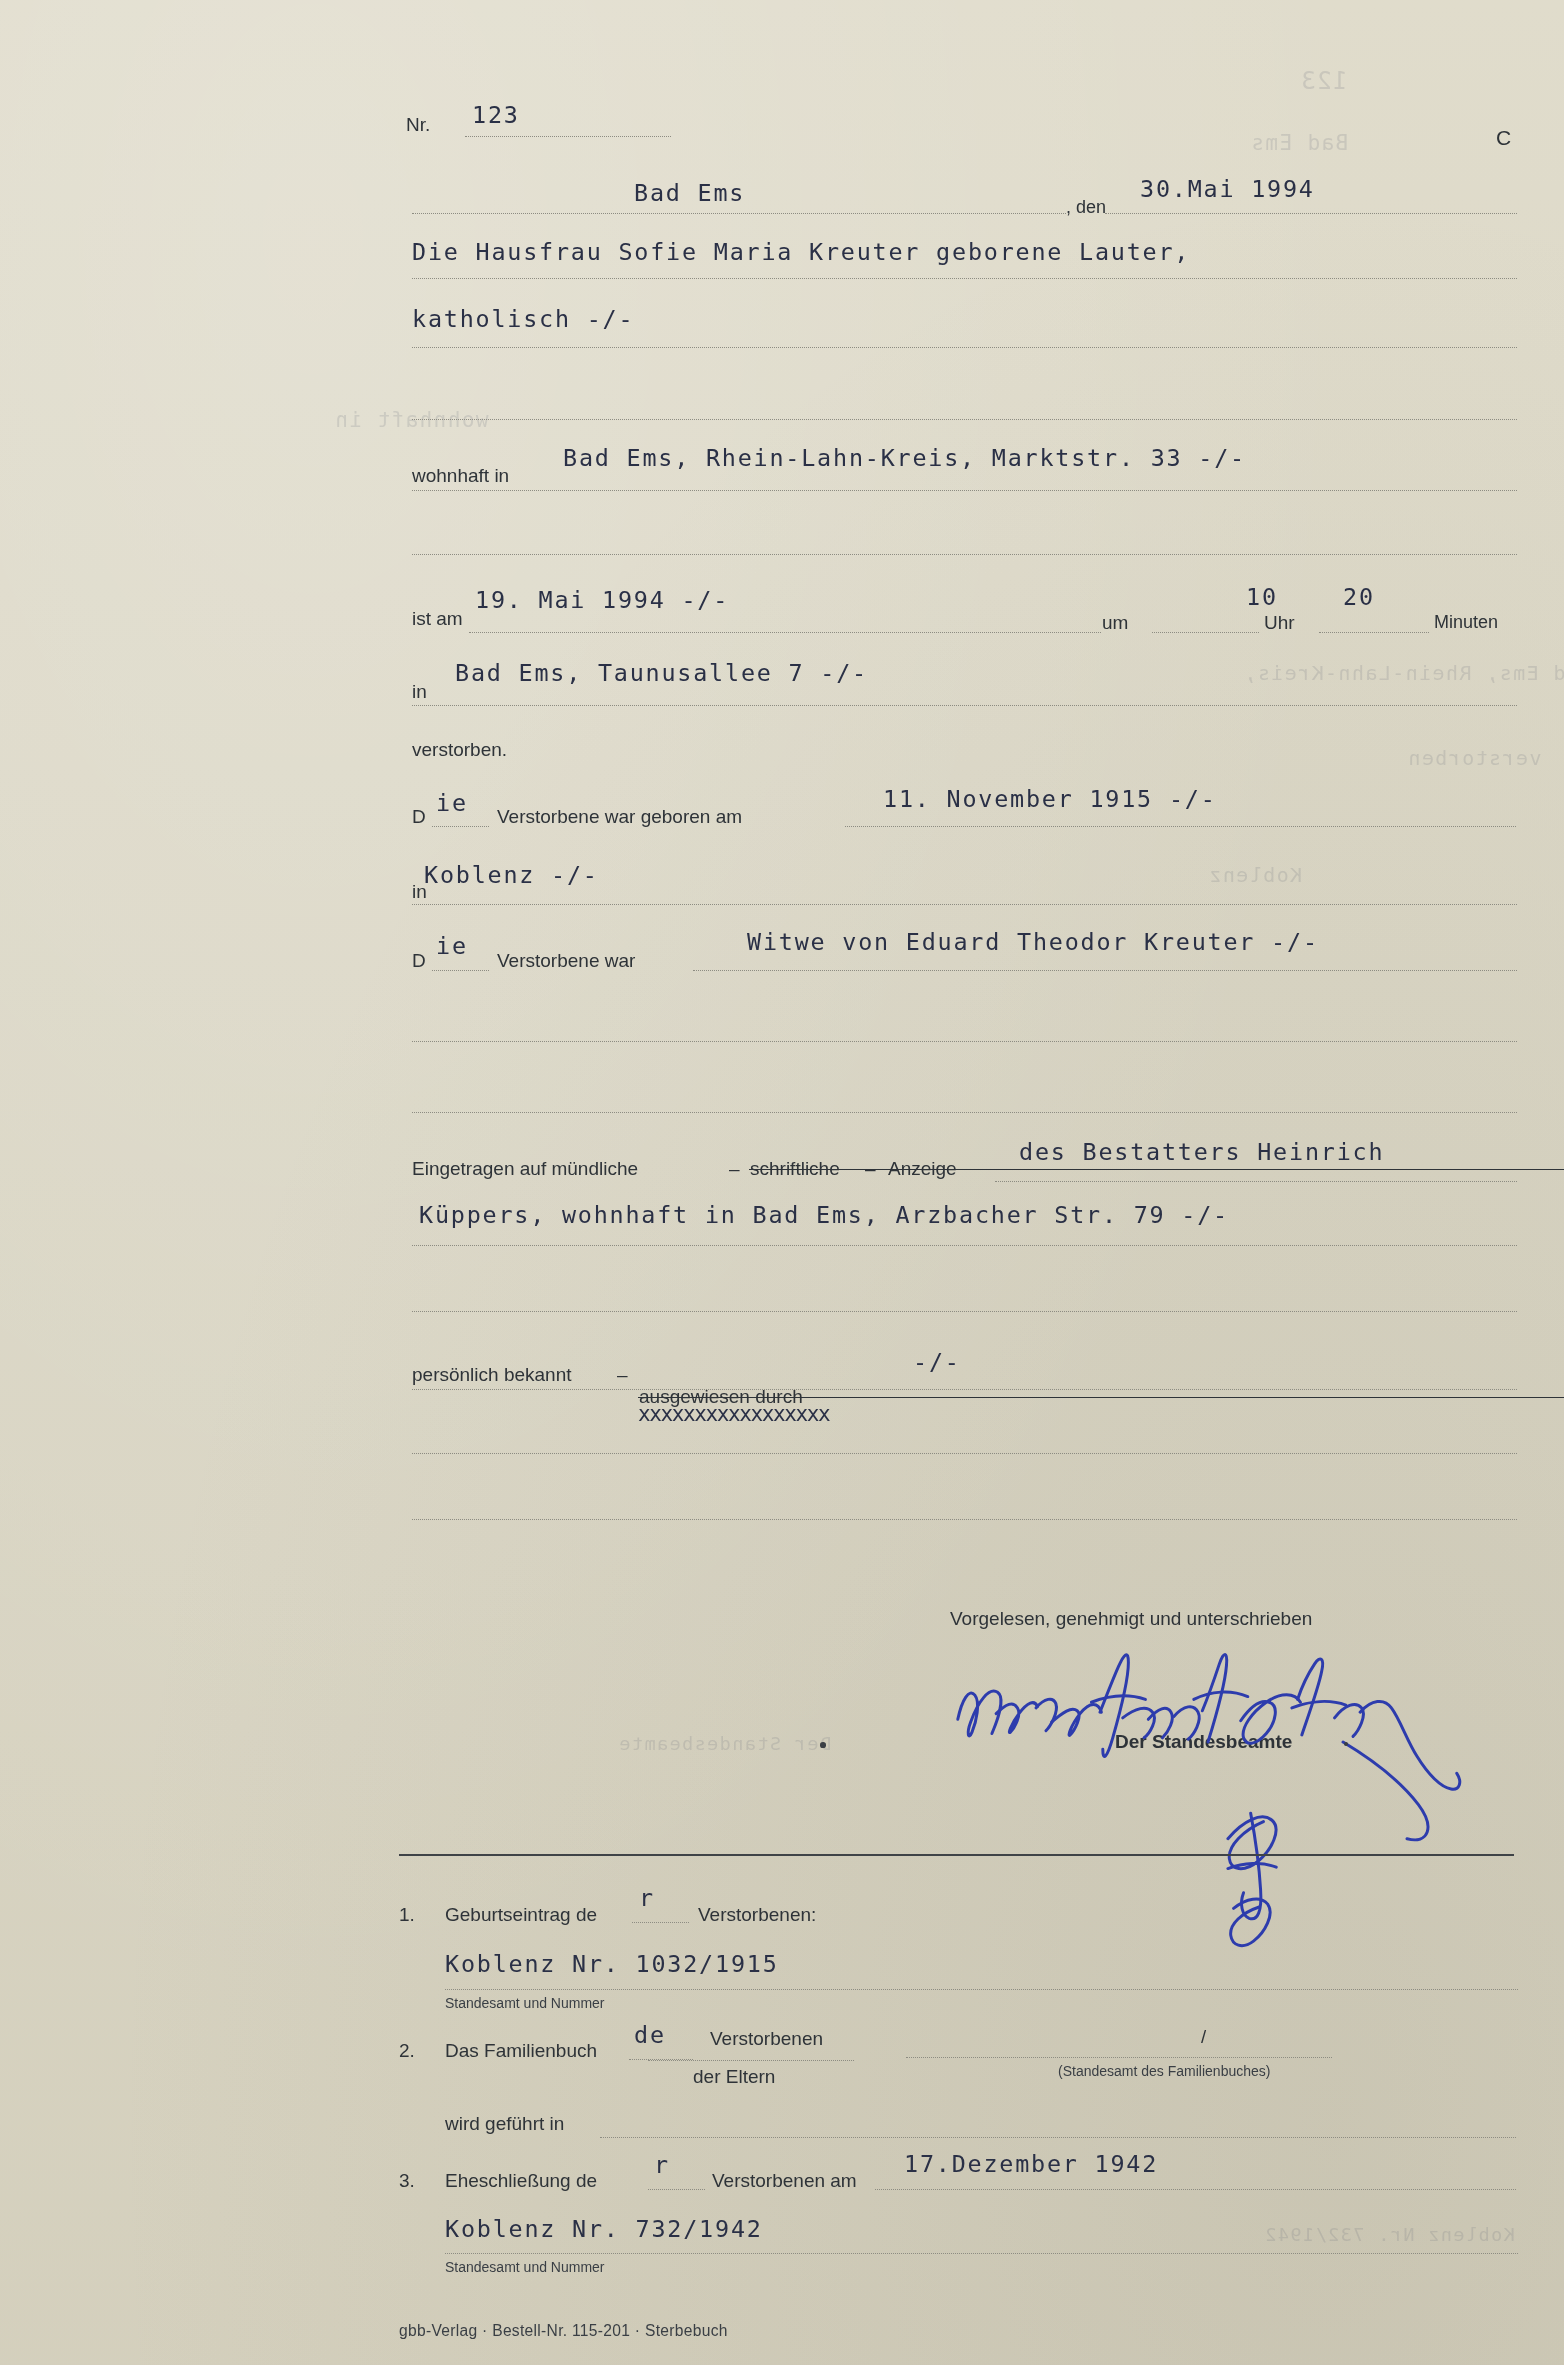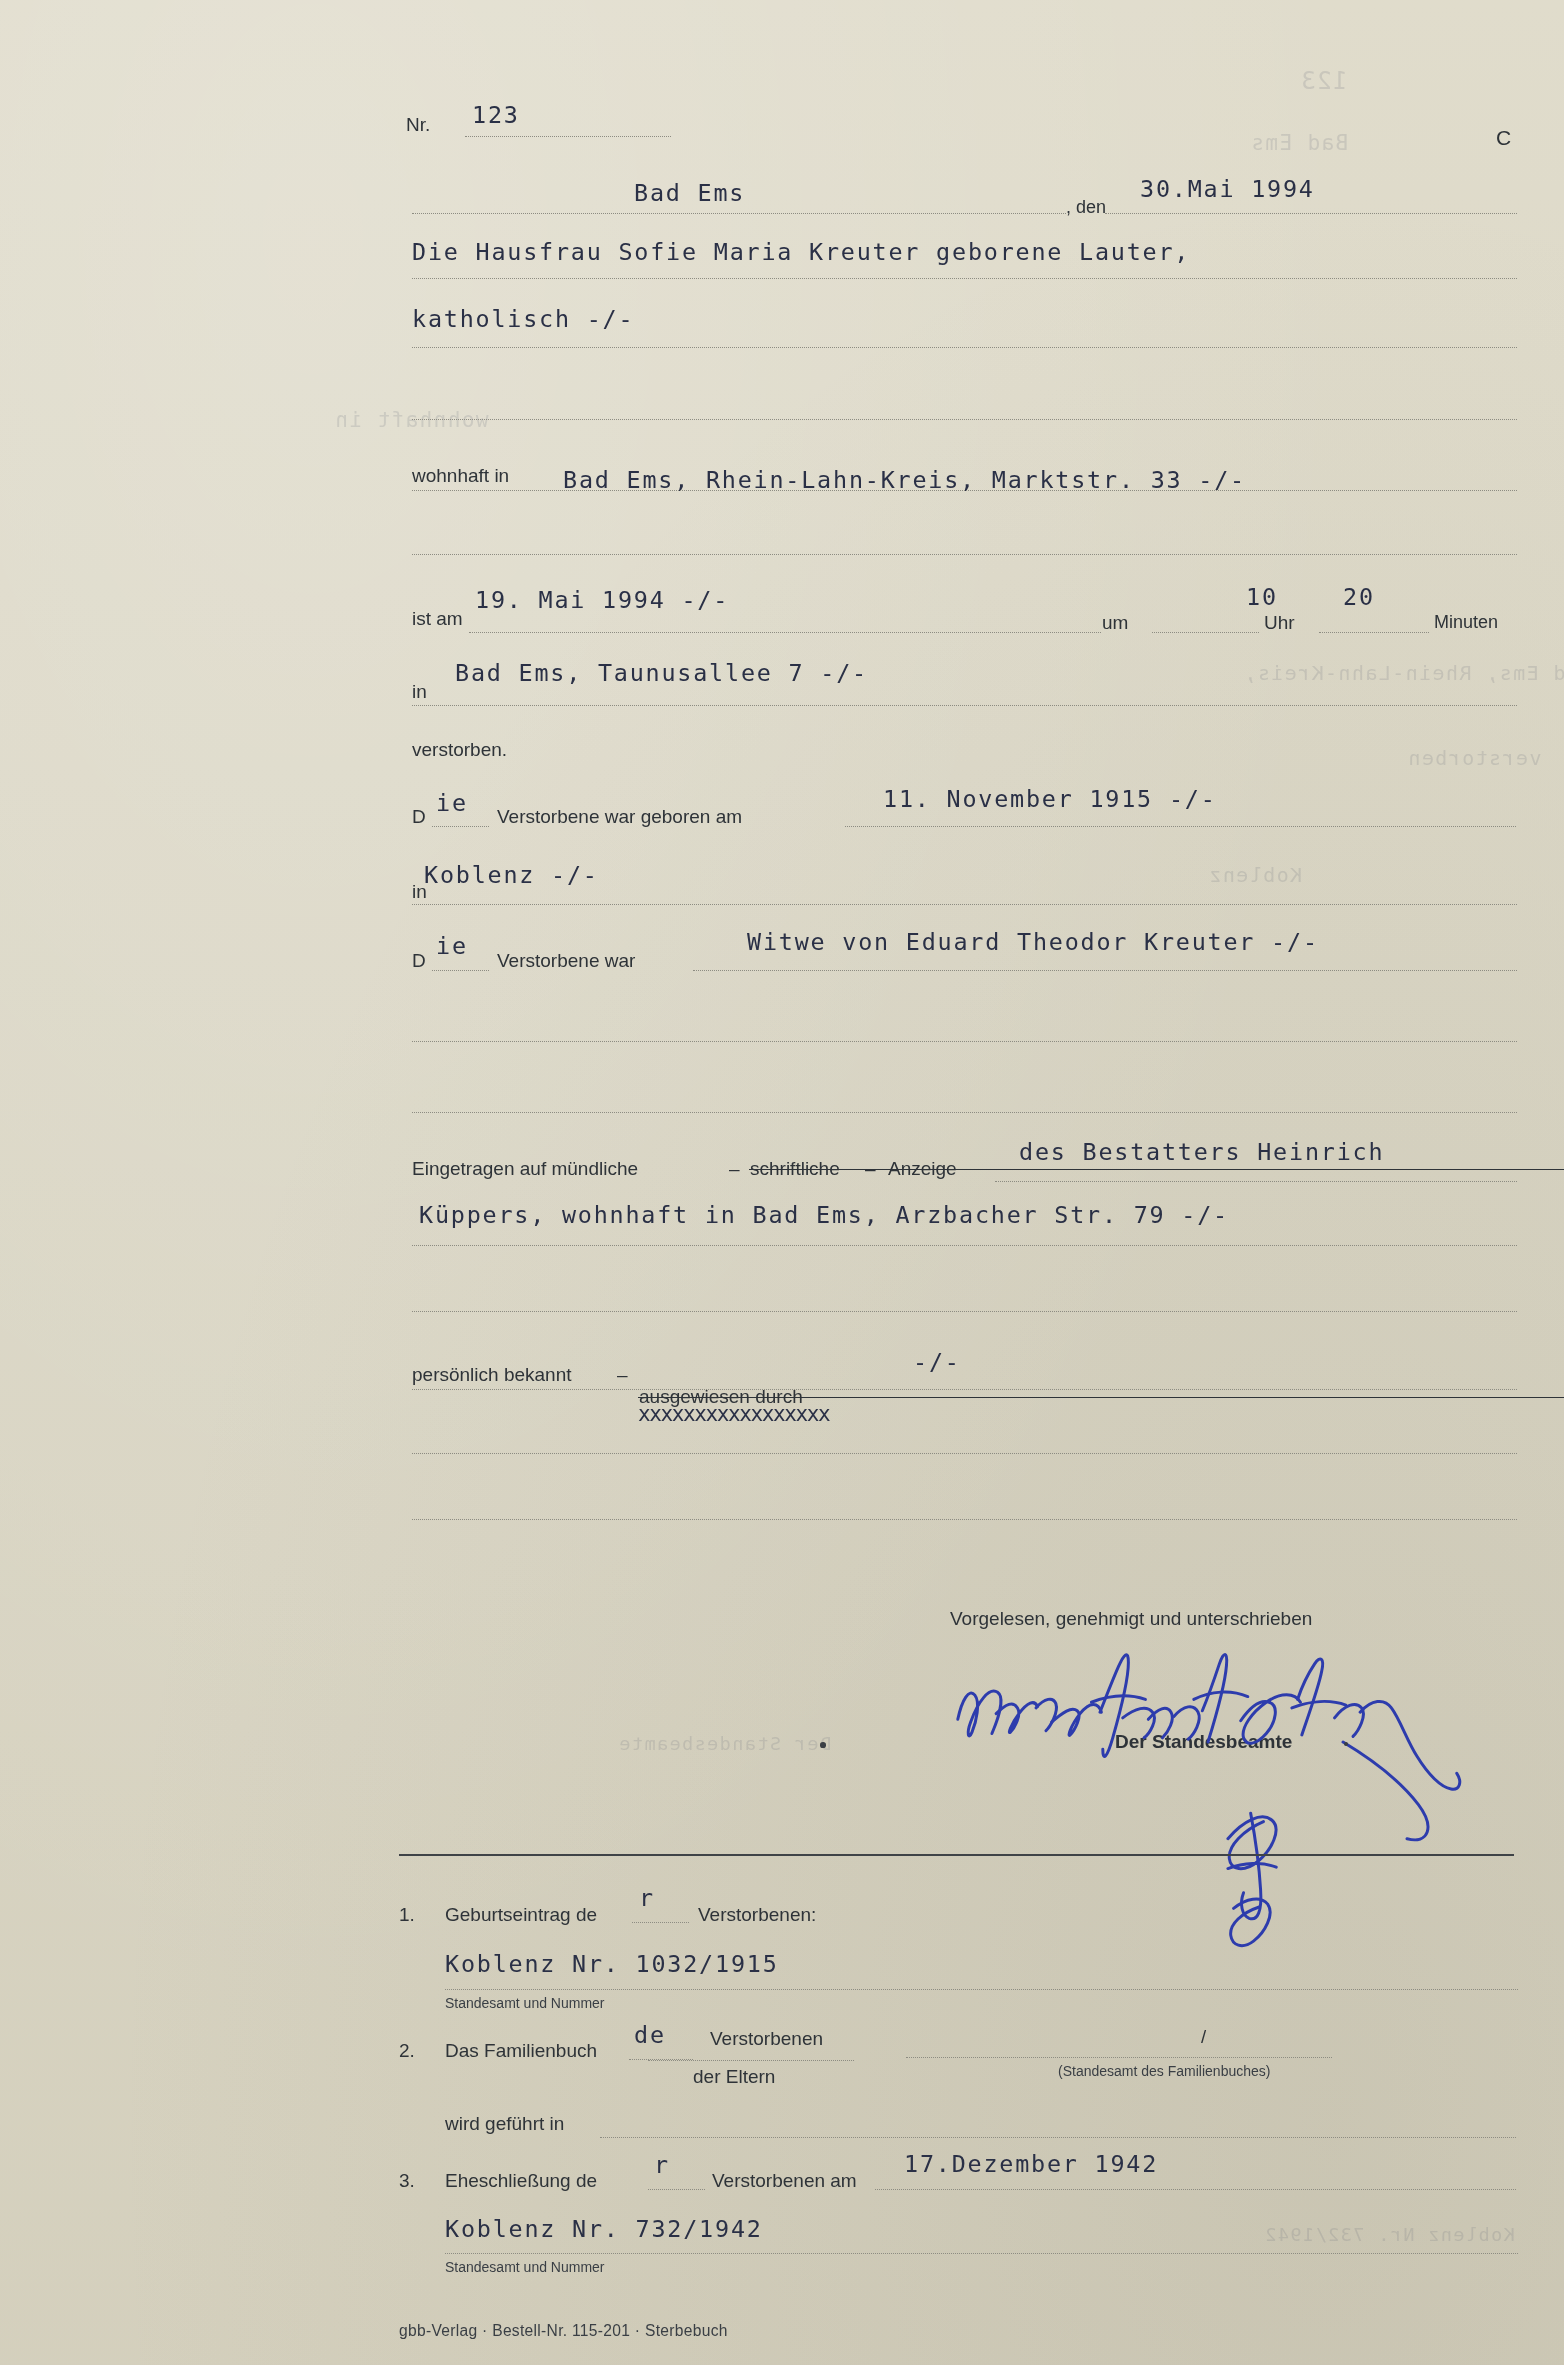--- a/index.html
+++ b/index.html
@@ -136,21 +136,21 @@
 
     <div class="abs typed" style="left:412px; top:238px;">Die Hausfrau Sofie Maria Kreuter geborene Lauter,</div>
     <div class="rule" style="left:412px; top:278px; width:1105px;"></div>
 
     <div class="abs typed" style="left:412px; top:305px;">katholisch -/-</div>
     <div class="rule" style="left:412px; top:347px; width:1105px;"></div>
 
     <div class="rule" style="left:412px; top:419px; width:1105px;"></div>
 
     <div class="abs printed" style="left:412px; top:465px;">wohnhaft in</div>
-    <div class="abs typed" style="left:563px; top:466px;">Bad Ems, Rhein-Lahn-Kreis, Marktstr. 33 -/-</div>
+    <div class="abs typed" style="left:563px; top:444px;">Bad Ems, Rhein-Lahn-Kreis, Marktstr. 33 -/-</div>
     <div class="rule" style="left:412px; top:490px; width:1105px;"></div>
 
     <div class="rule" style="left:412px; top:554px; width:1105px;"></div>
 
     <div class="abs printed" style="left:412px; top:608px;">ist am</div>
     <div class="abs typed" style="left:475px; top:586px;">19. Mai 1994 -/-</div>
     <div class="rule" style="left:469px; top:632px; width:632px;"></div>
 
     <div class="abs printed" style="left:1102px; top:612px;">um</div>
     <div class="abs typed" style="left:1246px; top:583px;text-align:right;">10</div>

